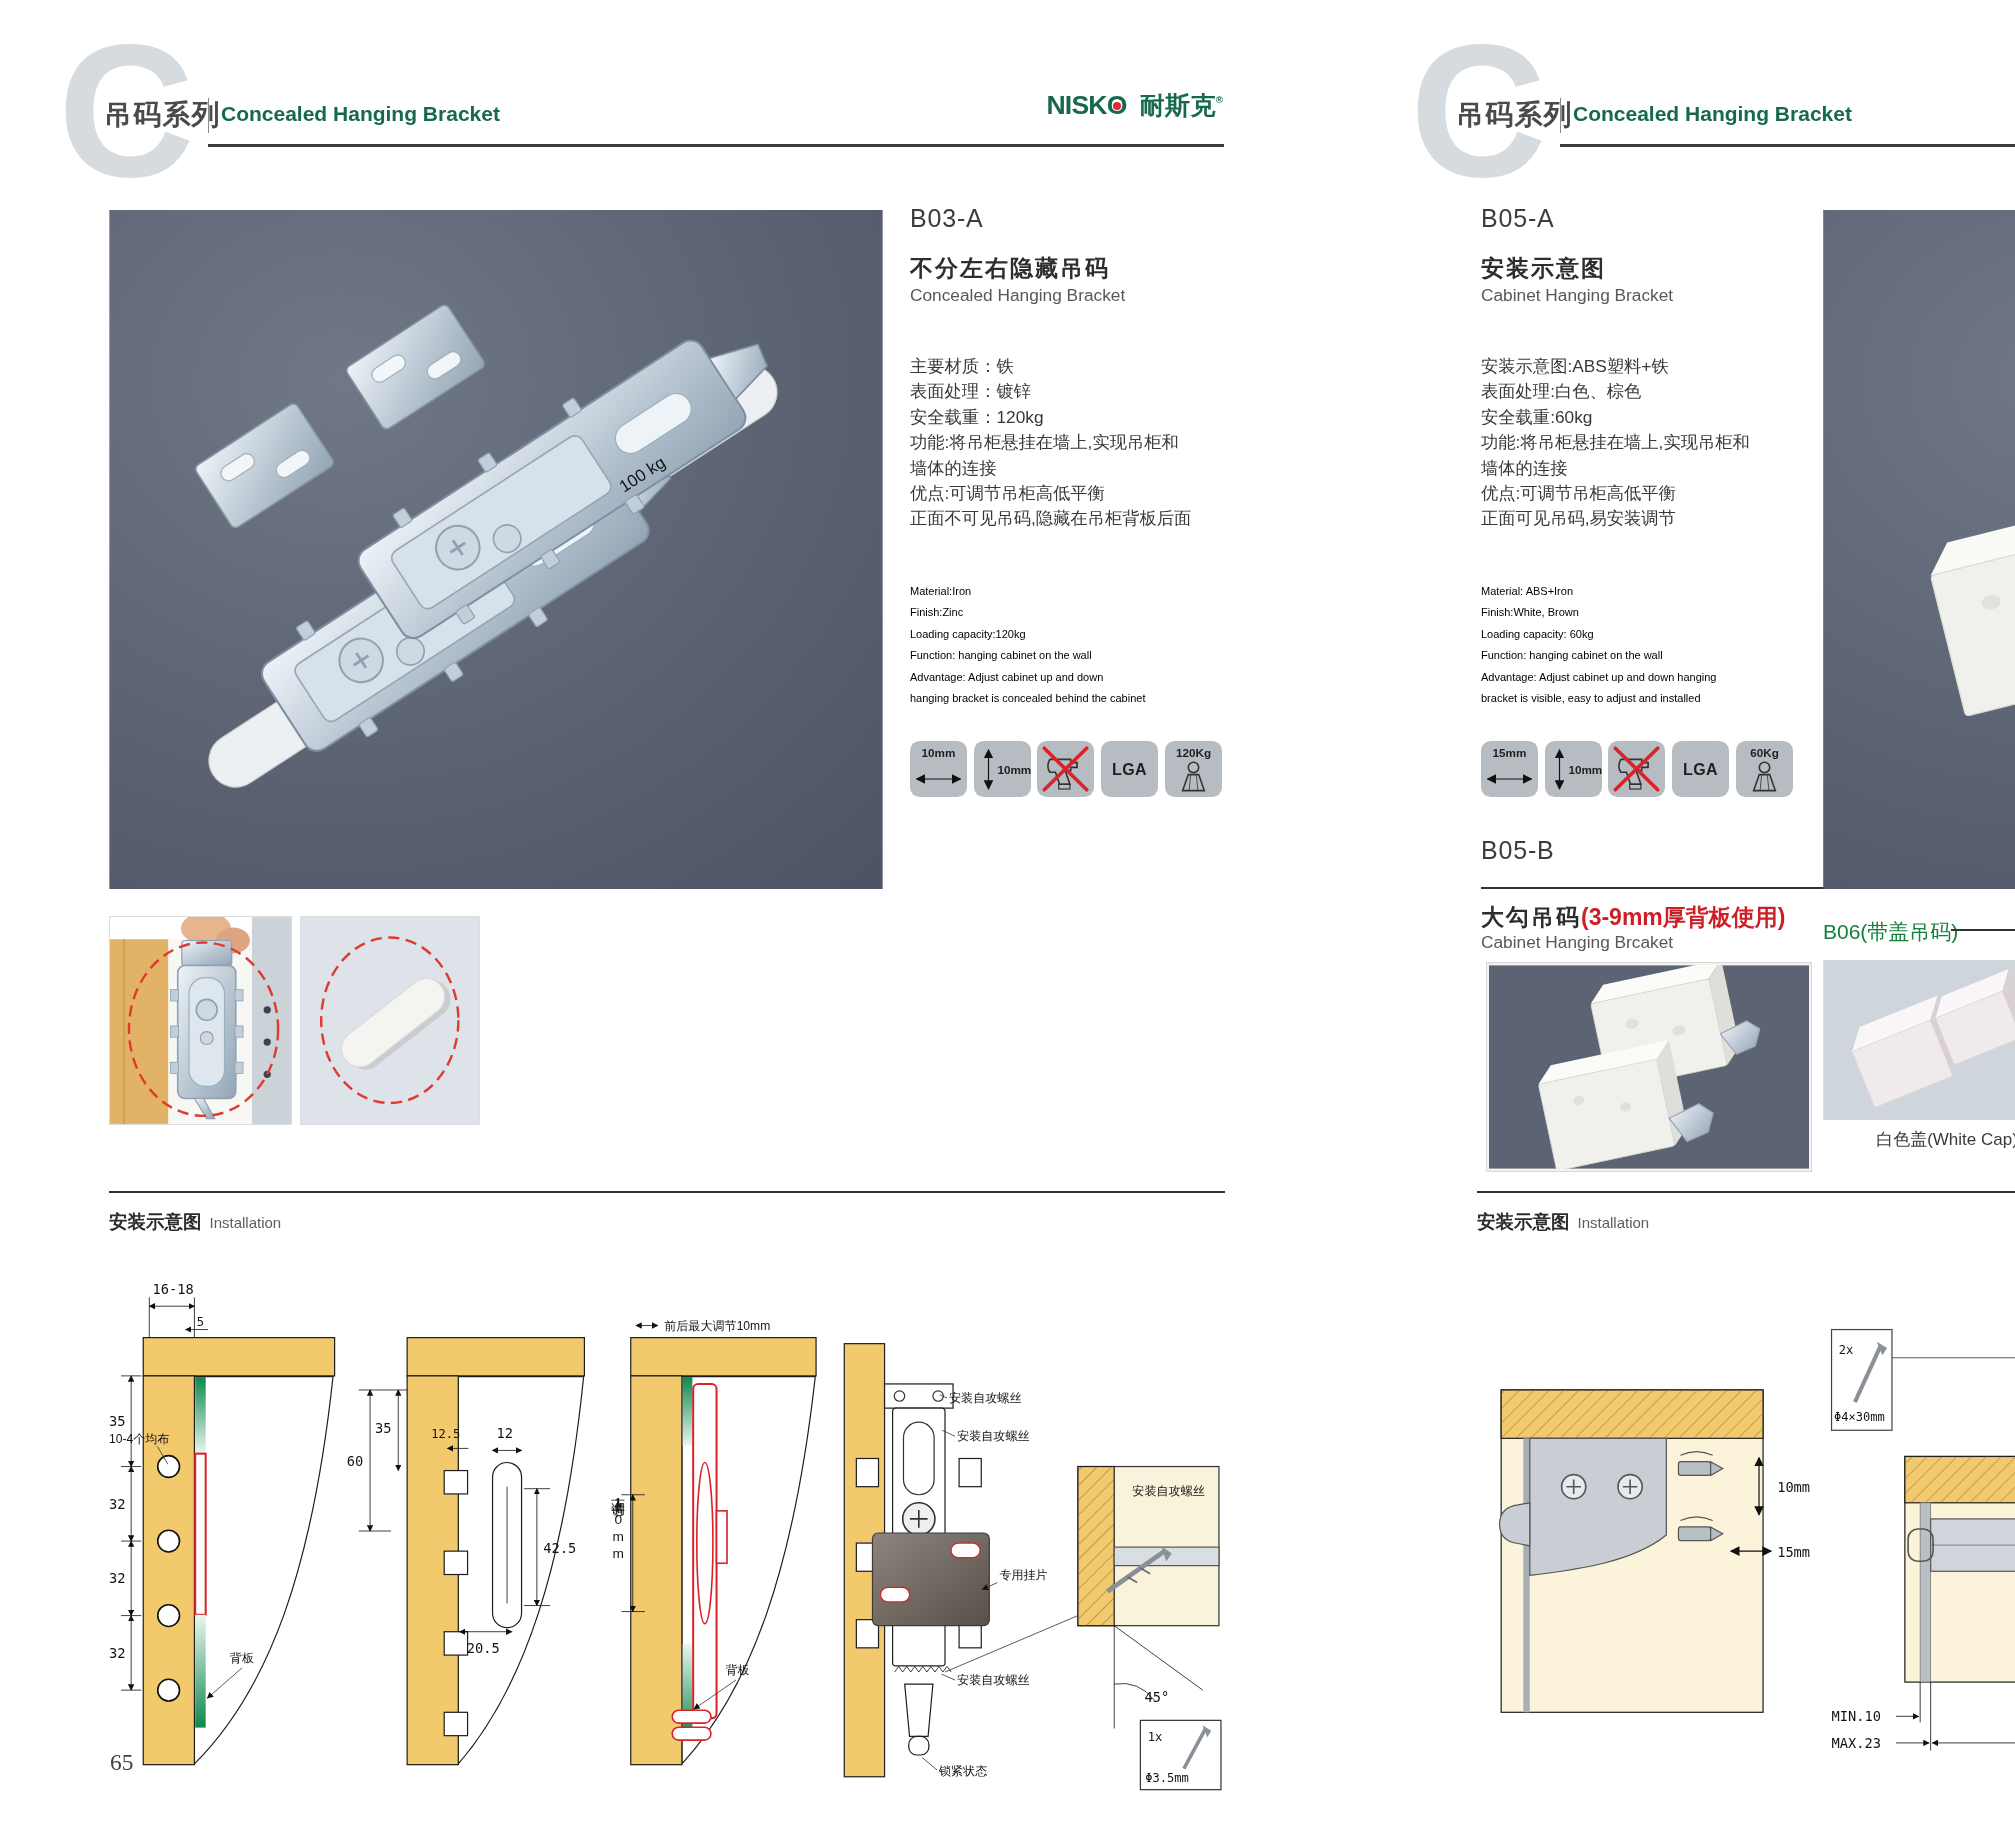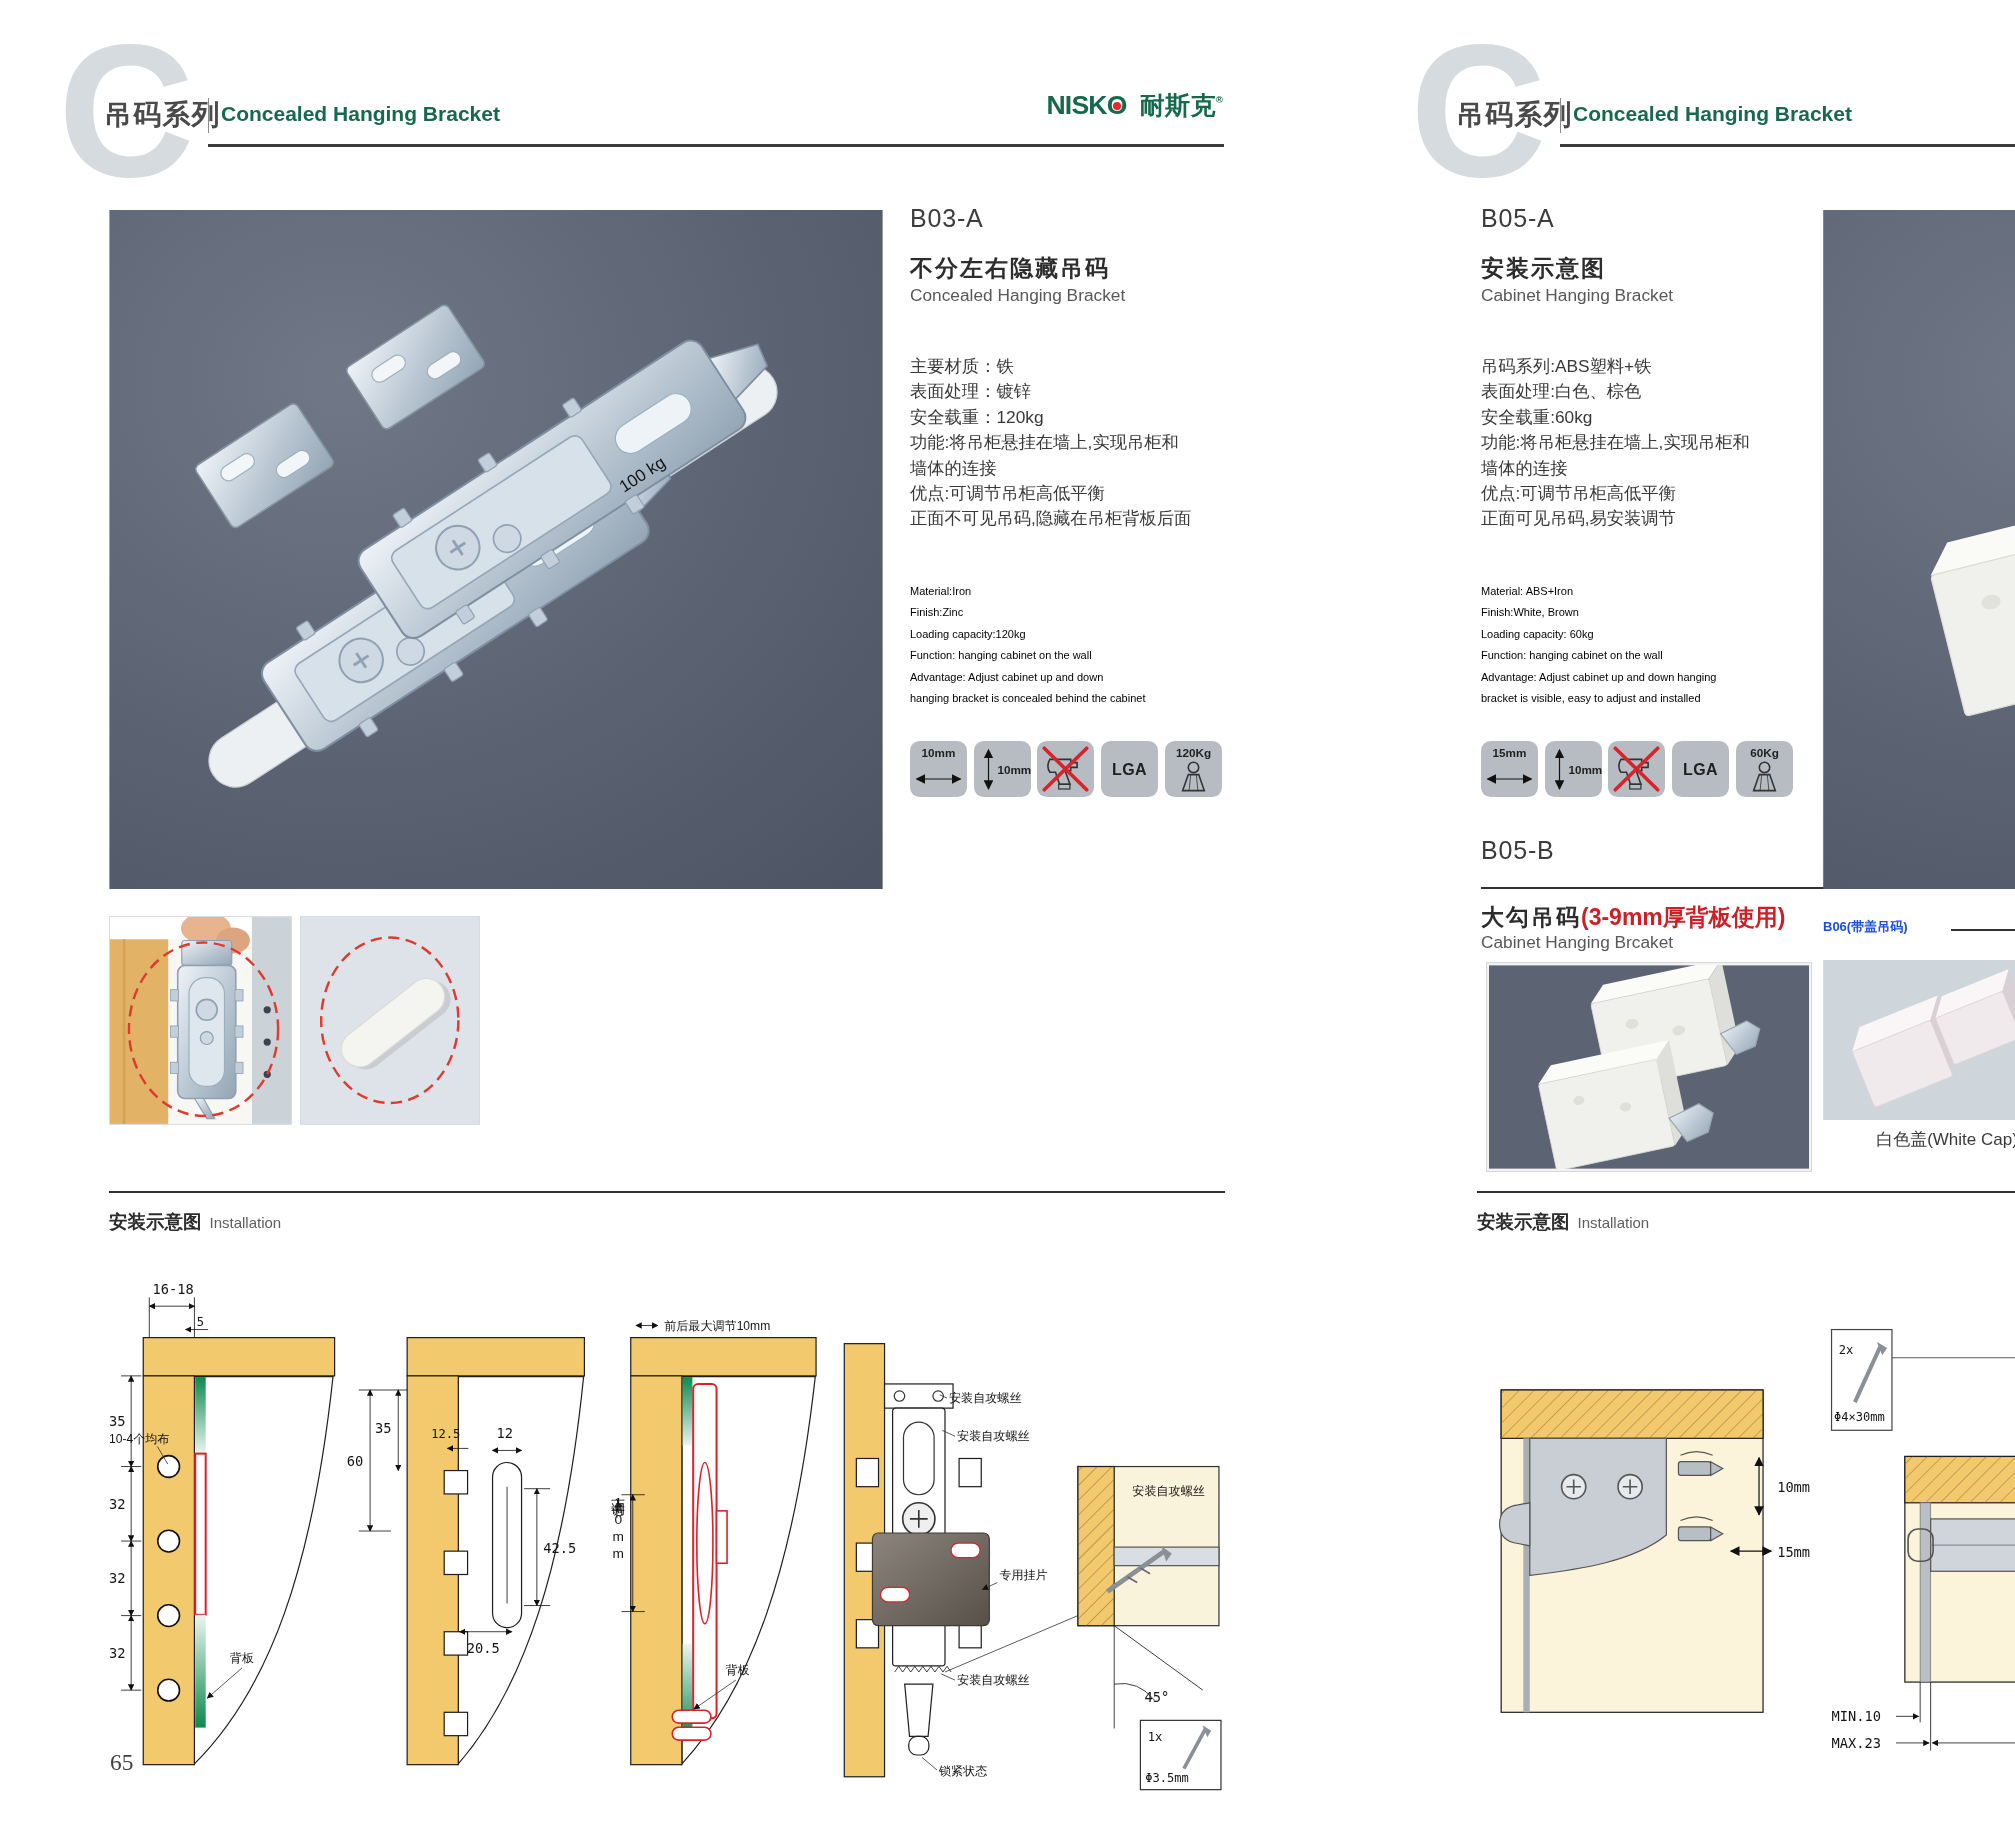--- a/index.html
+++ b/index.html
@@ -33,21 +33,21 @@
       font-size:11.7px;font-weight:bold;color:#1f1f1f}
   .icon-label.vlab{left:23.4px;top:22px;width:auto;text-align:left}
   .icon-label.center{top:20px;font-size:16px;letter-spacing:0.4px}
   
   .photo{position:absolute;overflow:hidden}
   .smallphoto{border:0.8px solid #d9dde0}
   .rule{background:#333}
   .sec-zh{font-size:18.5px;font-weight:bold;color:#2c2c2c}
   .sec-en{font-size:15px;color:#5d5d5d;font-weight:normal;margin-left:8px}
   .pagenum{font-family:"Liberation Serif",serif;font-size:23.4px;color:#404040}
-  .b06-title{font-size:13px;font-weight:bold;color:#1d4ed8;white-space:nowrap}
+  .b06-title{font-size:21px;font-weight:normal;color:#15803d;white-space:nowrap}
   .cap-label{position:absolute;width:248px;text-align:center;font-size:17px;color:#3a3a3a}
   .vtext{writing-mode:vertical-rl;text-orientation:upright;font-size:13.7px;color:#161616;
       letter-spacing:2px;line-height:1}
   
   svg text{font-family:"Liberation Sans",sans-serif;fill:#141414}
   .dim{font-size:34px;font-family:"DejaVu Sans Mono",monospace}
   .dimS{font-size:30px;font-family:"DejaVu Sans Mono",monospace}
   .lbl{font-size:30px}
   .wood{fill:#f2c96d;stroke:#1e1e1e;stroke-width:3}
   .wood2{fill:#edbf5d;stroke:#1e1e1e;stroke-width:3}
@@ -412,21 +412,21 @@
   <div class="abs hdr-zh" style="left:104px;top:96px">吊码系列</div>
   <div class="abs hdr-div" style="left:208px;top:98px"></div>
   <div class="abs hdr-en" style="left:221px;top:102px">Concealed Hanging Bracket</div>
 
   <div class="abs hdr-rule" style="left:208px;top:144px;width:1036px"></div>
 
   <div class="abs code" style="left:129px;top:204px">B05-A</div>
   <div class="abs pname-zh" style="left:129px;top:253px">安装示意图</div>
   <div class="abs pname-en" style="left:129px;top:285px">Cabinet Hanging Bracket</div>
   <div class="abs spec-zh" style="left:129px;top:354px">
-    <div>吊码系列:ABS塑料+铁</div>
+    <div>安装示意图:ABS塑料+铁</div>
     <div>表面处理:白色、棕色</div>
     <div>安全载重:60kg</div>
     <div>功能:将吊柜悬挂在墙上,实现吊柜和</div>
     <div>墙体的连接</div>
     <div>优点:可调节吊柜高低平衡</div>
     <div>正面可见吊码,易安装调节</div>
   </div>
   <div class="abs spec-en" style="left:129px;top:581px">
     <div>Material: ABS+Iron</div>
     <div>Finish:White, Brown</div>

